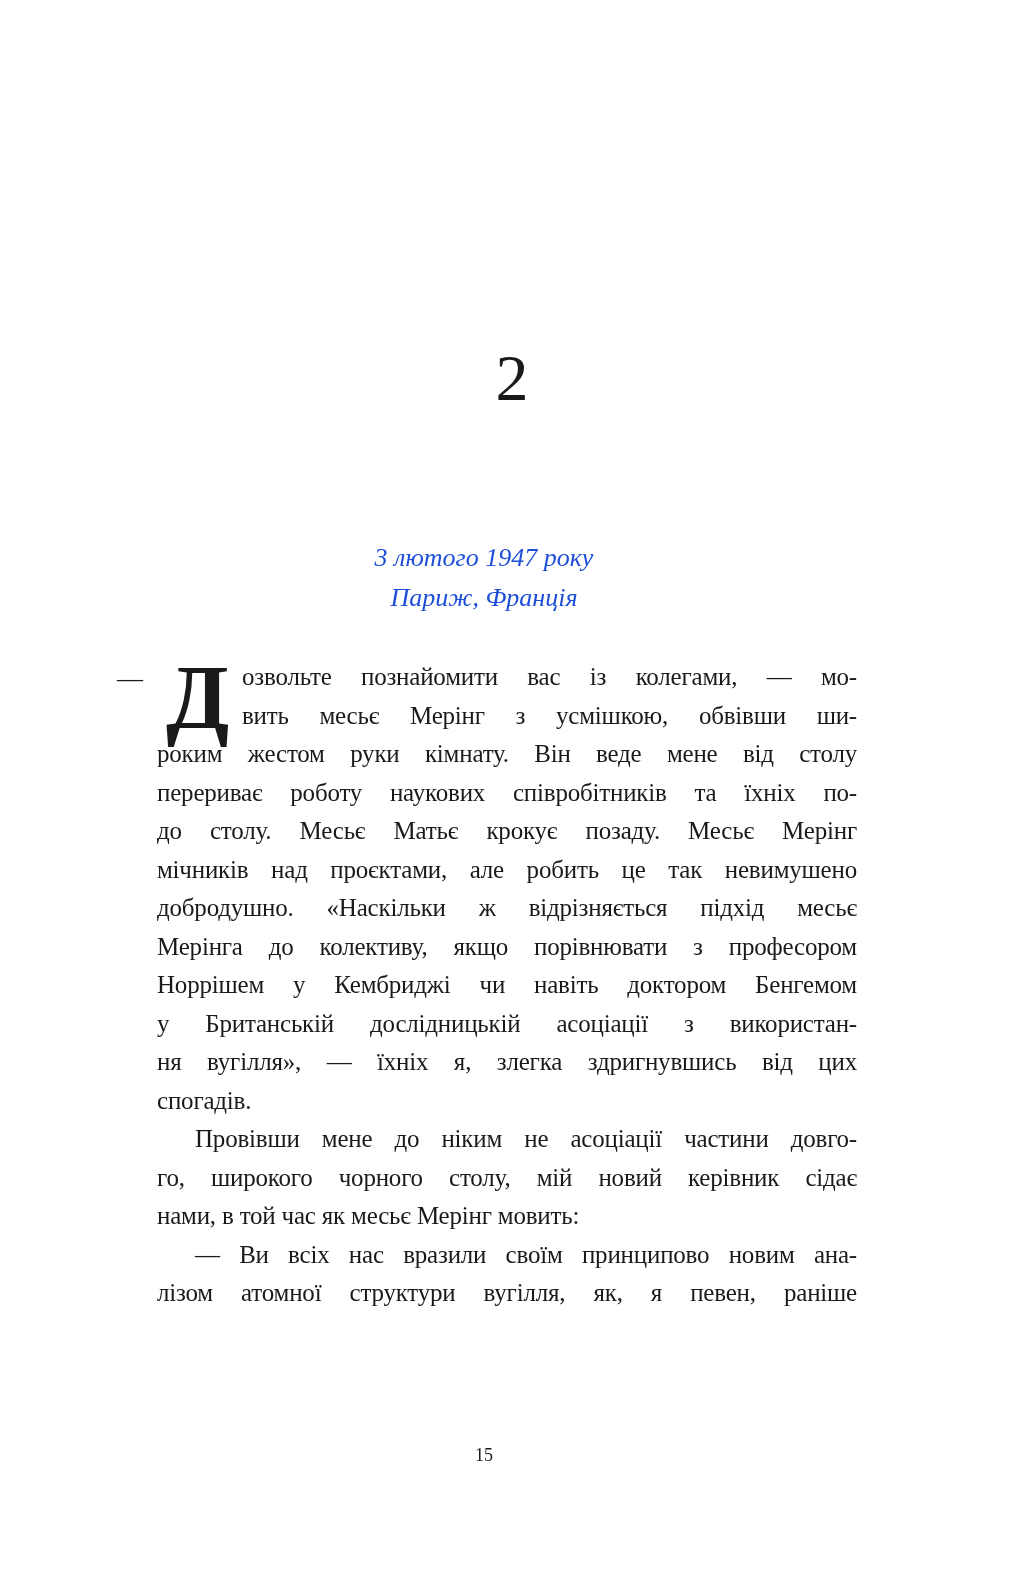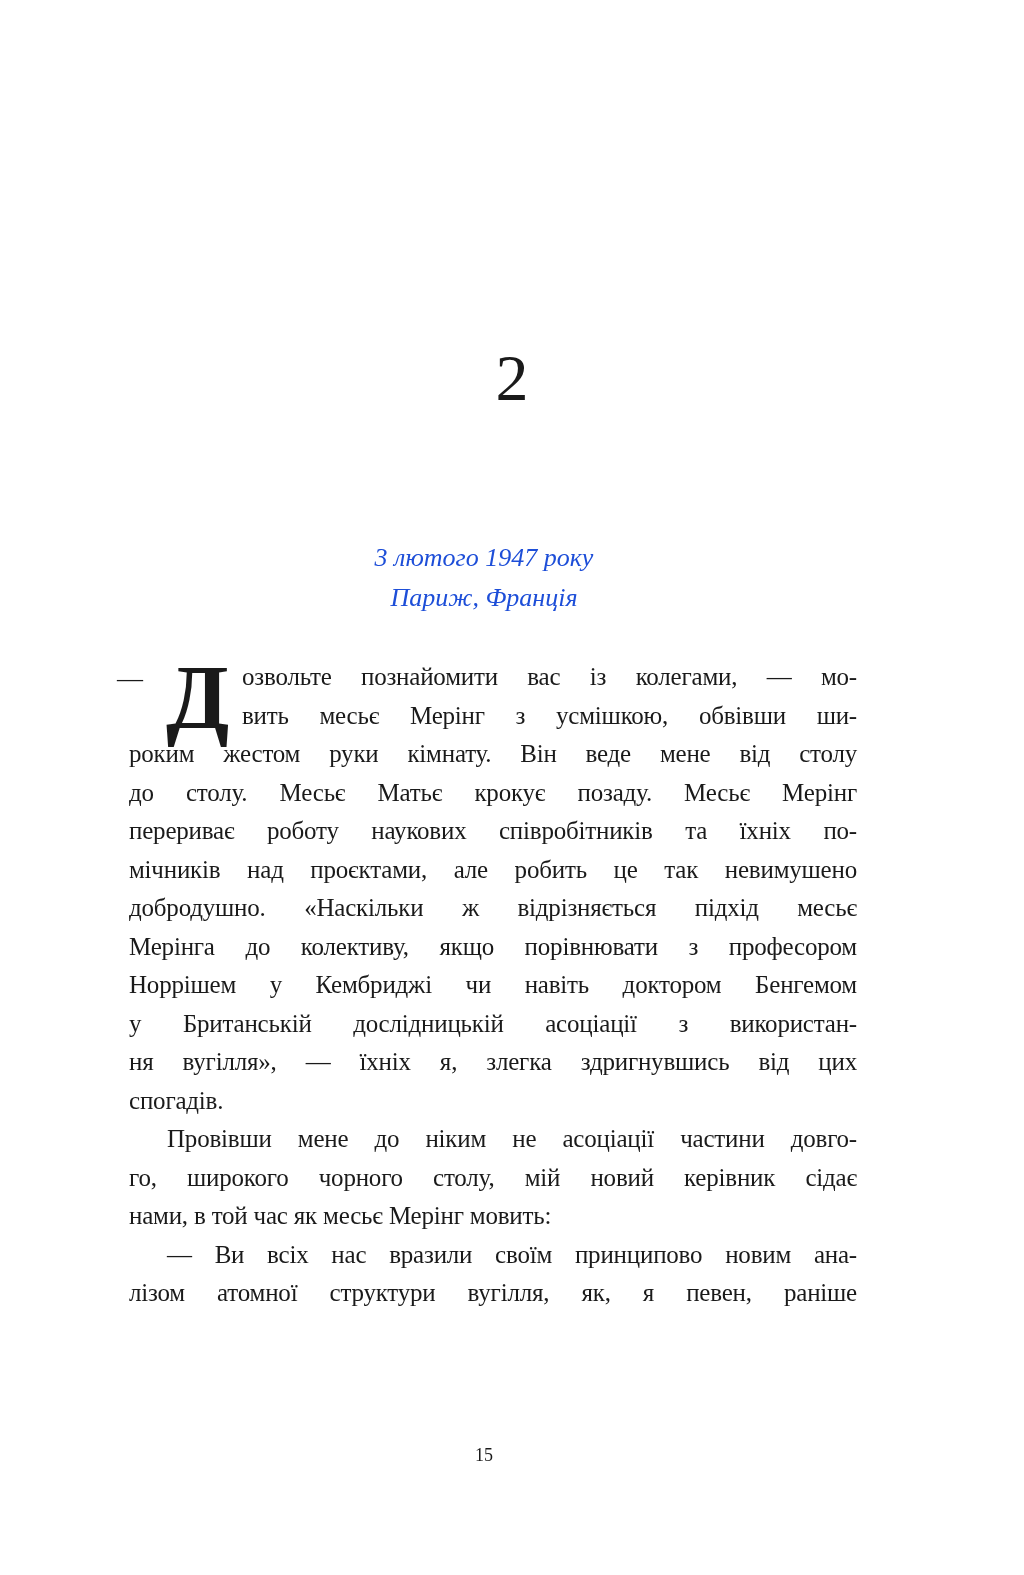--- a/index.html
+++ b/index.html
@@ -4,21 +4,21 @@
 <style>
   html, body { margin:0; padding:0; background:#ffffff; }
   body { width:1024px; height:1575px; position:relative; overflow:hidden;
          font-family:"Liberation Serif","DejaVu Serif",serif; color:#1a1a1a; }
   .chapter-num { position:absolute; top:338px; left:0; width:1024px; text-align:center;
                  font-size:66px; line-height:80px; }
   .epigraph { position:absolute; top:538px; left:0; width:968px; text-align:center;
               font-style:italic; font-size:26px; line-height:40px; color:#1d4ed8; }
   .body-text { position:absolute; top:658px; left:129px; width:728px;
                font-size:25px; line-height:38.5px; text-align:justify; letter-spacing:-0.2px;font-family:Liberation Serif, serif; }
-  .line { display:block; height:38.5px; white-space:nowrap; text-align:justify; text-align-last:justify; }
+  .line { display:block; height:38.5px; white-space:nowrap; text-align:justify; text-align-last:justify;margin-left:28px; }
   .line.last { text-align-last:left; }
   .line.indent { padding-left:38px; }
   .lead-dash { position:absolute; left:117px; top:660px; font-size:26px; line-height:38.5px; }
   .drop-cap { position:absolute; left:166px; top:651px; font-size:92px; line-height:92px; font-weight:bold; }
   .dc-line { display:block; height:38.5px; white-space:nowrap; text-align-last:justify; margin-left:113px; }
   .page-number { position:absolute; top:1435px; left:0; width:968px; text-align:center;
                  font-size:18px; line-height:40px; }
 </style>
 </head>
 <body>
@@ -33,22 +33,22 @@
   </div>
 
   <span class="lead-dash">—</span>
   <span class="drop-cap">Д</span>
 
   <div class="body-text">
     <span class="dc-line">озвольте познайомити вас із колегами, — мо-</span>
     <span class="dc-line">вить месьє Мерінг з усмішкою, обвівши ши-</span>
 
     <span class="line">роким жестом руки кімнату. Він веде мене від столу</span>
+    <span class="line">перериває роботу наукових співробітників та їхніх по-</span>
     <span class="line">до столу. Месьє Матьє крокує позаду. Месьє Мерінг</span>
-    <span class="line">перериває роботу наукових співробітників та їхніх по-</span>
     <span class="line">мічників над проєктами, але робить це так невимушено</span>
     <span class="line">добродушно. «Наскільки ж відрізняється підхід месьє</span>
     <span class="line">Мерінга до колективу, якщо порівнювати з професором</span>
     <span class="line">Норрішем у Кембриджі чи навіть доктором Бенгемом</span>
     <span class="line">у Британській дослідницькій асоціації з використан-</span>
     <span class="line">ня вугілля», — їхніх я, злегка здригнувшись від цих</span>
     <span class="line last">спогадів.</span>
 
     <span class="line indent">Провівши мене до ніким не асоціації частини довго-</span>
     <span class="line">го, широкого чорного столу, мій новий керівник сідає</span>

